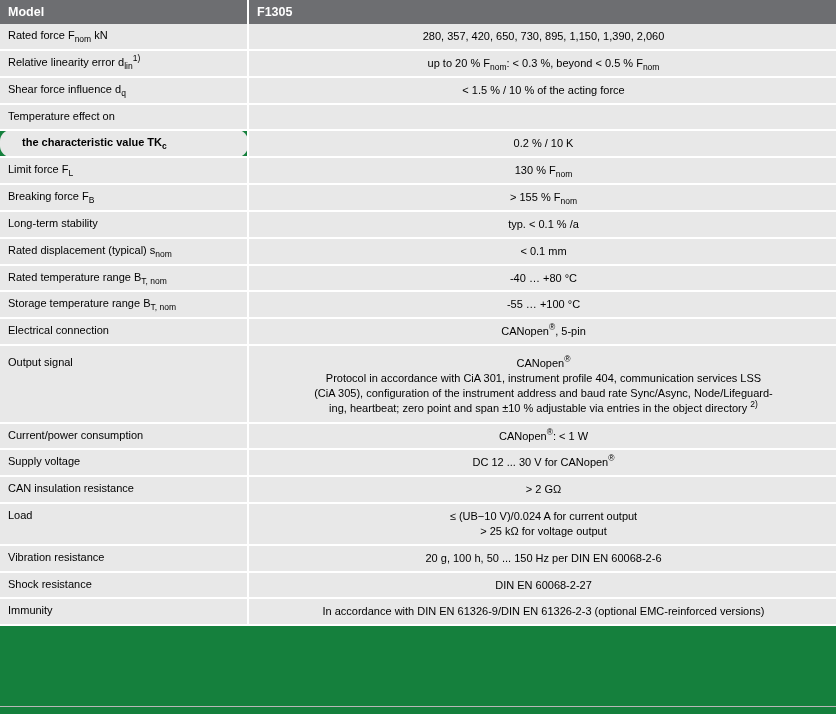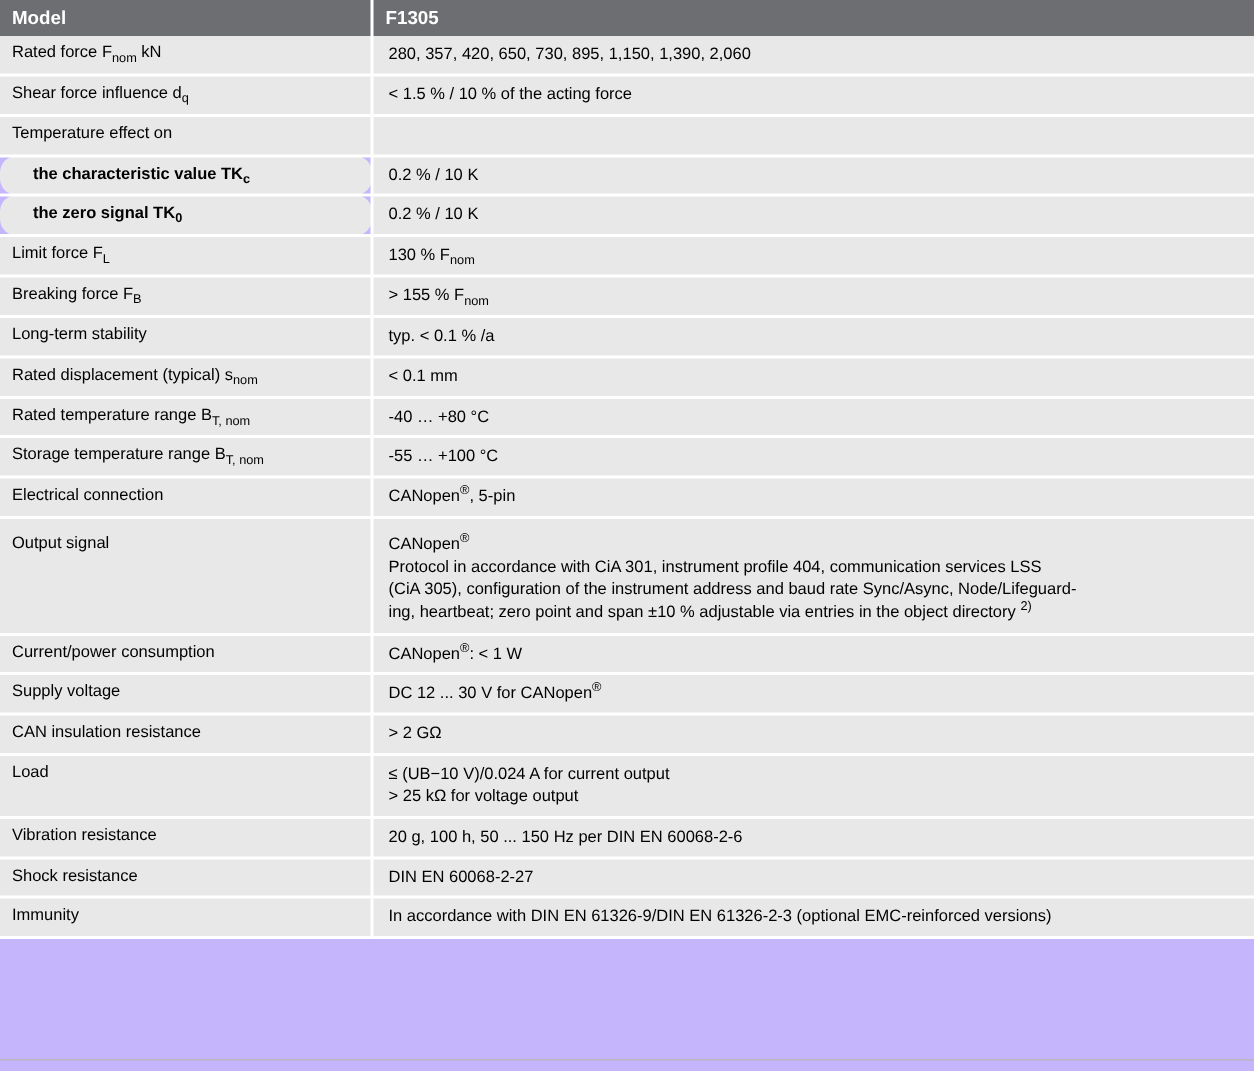--- a/index.html
+++ b/index.html
@@ -9,21 +9,21 @@
   }
   body {
     font-family: "Liberation Sans", sans-serif;
     -webkit-font-smoothing: antialiased;
   }
   .sheet {
     width: 836px;
     height: 714px;
     position: relative;
     overflow: hidden;
-    background: #c4b5fd;
+    background: #15803d;
   }
   table.spec {
     width: 836px;
     border-collapse: collapse;
     table-layout: fixed;
   }
   table.spec col.c1 { width: 248px; }
   table.spec col.c2 { width: 588px; }
 
   tr.header-row td {
@@ -57,21 +57,21 @@
     padding: 5px 8px 5px 10px;
     vertical-align: top;
     border-bottom: 2px solid #ffffff;
     line-height: 1.35;
   }
   td.label.indent {
     padding-left: 22px;
     font-weight: bold;
     border-radius: 11px;
   }
-  .value-line { display: block; }
+  .value-line { display: block; text-align: center; }
   sub { font-size: 8.5px; line-height: 0; }
   sup { font-size: 8.5px; line-height: 0; }
   tr.tall td { padding-top: 10px; padding-bottom: 6px; }
   .bottom-rule {
     position: absolute;
     left: 0;
     top: 706px;
     width: 836px;
     height: 1px;
     background: #b8b8b8;
@@ -91,39 +91,39 @@
         <td class="hdr-left">Model</td>
         <td>F1305</td>
       </tr>
     <tr>
           <td class="label">Rated force F<sub>nom</sub> kN</td>
           <td class="value">
             <span class="value-line">280, 357, 420, 650, 730, 895, 1,150, 1,390, 2,060</span>
           </td>
         </tr>
         <tr>
+          <td class="label">Relative linearity error d<sub>lin</sub><sup>1)</sup></td>
+          <td class="value">
+            <span class="value-line">up to 20 % F<sub>nom</sub>: &lt; 0.3 %, beyond &lt; 0.5 % F<sub>nom</sub></span>
+          </td>
+        </tr>
+        <tr>
           <td class="label">Shear force influence d<sub>q</sub></td>
           <td class="value">
             <span class="value-line">&lt; 1.5 % / 10 % of the acting force</span>
           </td>
         </tr>
         <tr>
           <td class="label">Temperature effect on</td>
           <td class="value">
             <span class="value-line">&nbsp;</span>
           </td>
         </tr>
         <tr>
           <td class="label indent">the characteristic value TK<sub>c</sub></td>
-          <td class="value">
-            <span class="value-line">0.2 % / 10 K</span>
-          </td>
-        </tr>
-        <tr>
-          <td class="label indent">the zero signal TK<sub>0</sub></td>
           <td class="value">
             <span class="value-line">0.2 % / 10 K</span>
           </td>
         </tr>
         <tr>
           <td class="label">Limit force F<sub>L</sub></td>
           <td class="value">
             <span class="value-line">130 % F<sub>nom</sub></span>
           </td>
         </tr>

